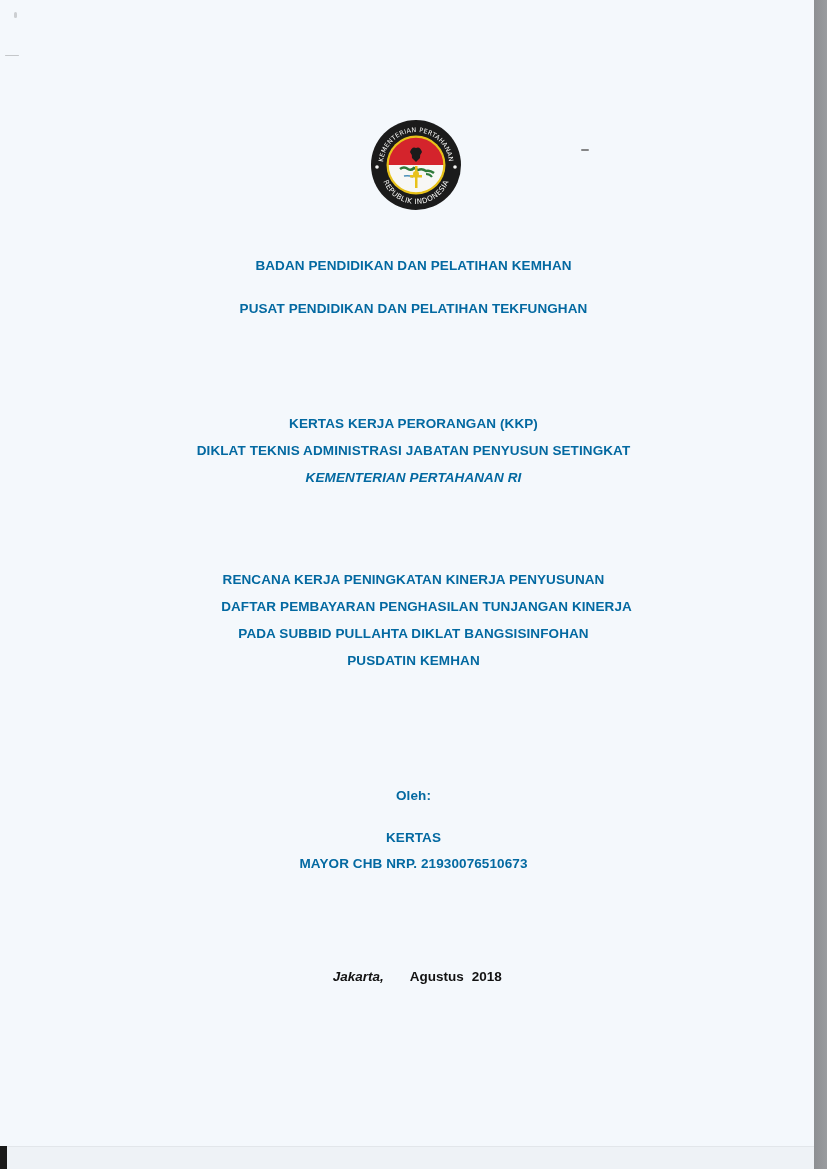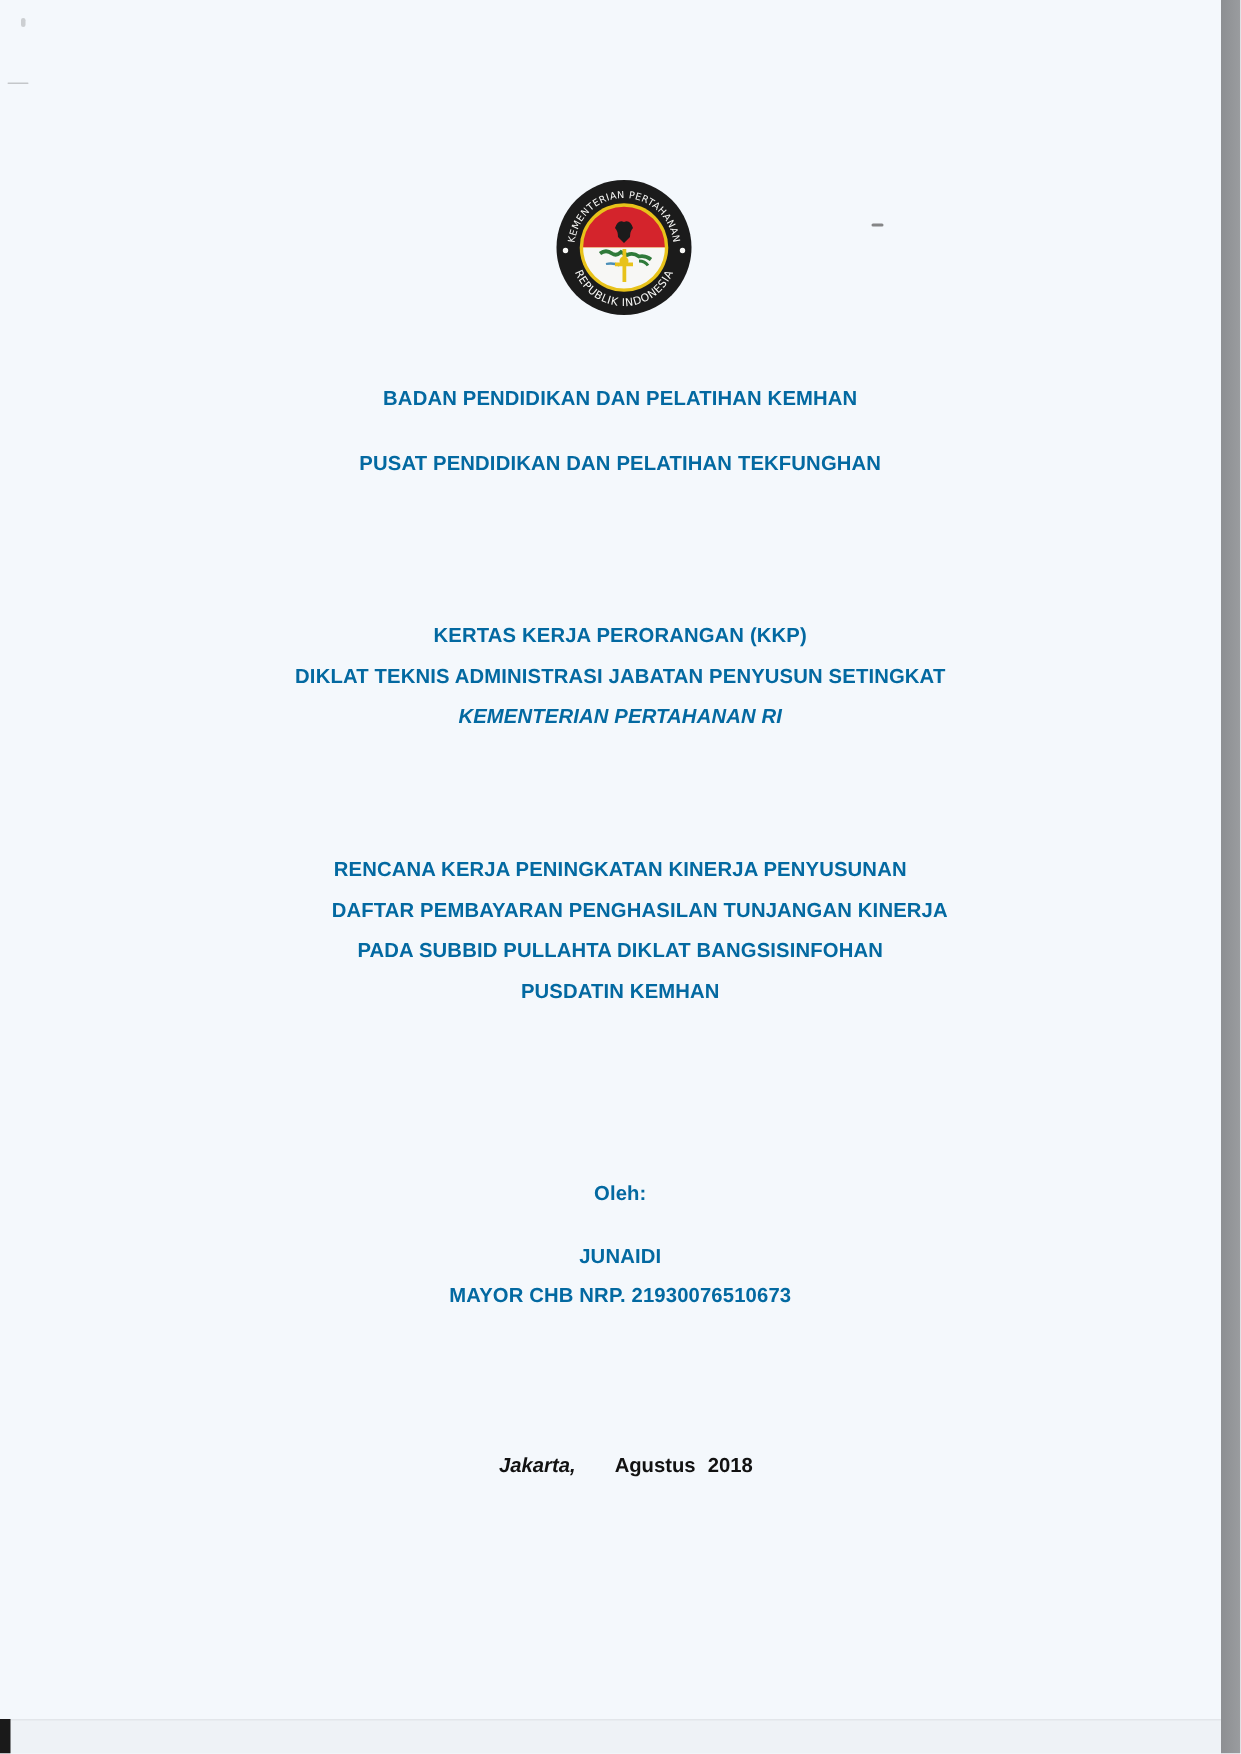--- a/index.html
+++ b/index.html
@@ -139,18 +139,18 @@
 <div class="text-line" style="top:416px;">KERTAS KERJA PERORANGAN (KKP)</div>
 <div class="text-line" style="top:443px;">DIKLAT TEKNIS ADMINISTRASI JABATAN PENYUSUN SETINGKAT</div>
 <div class="text-line" style="top:470px;font-style:italic;">KEMENTERIAN PERTAHANAN RI</div>
 
 <div class="text-line" style="top:572px;">RENCANA KERJA PENINGKATAN KINERJA PENYUSUNAN</div>
 <div class="text-line" style="top:599px;padding-left:13px;">DAFTAR PEMBAYARAN PENGHASILAN TUNJANGAN KINERJA</div>
 <div class="text-line" style="top:626px;">PADA SUBBID PULLAHTA DIKLAT BANGSISINFOHAN</div>
 <div class="text-line" style="top:653px;">PUSDATIN KEMHAN</div>
 
 <div class="text-line" style="top:778px;margin-top:10px;">Oleh:</div>
-<div class="text-line" style="top:830px;">JUNAIDI</div>
+<div class="text-line" style="top:830px;">KERTAS</div>
 <div class="text-line" style="top:856px;">MAYOR CHB NRP. 21930076510673</div>
 
 <div class="date-line">
   <span class="date-city">Jakarta,</span><span class="date-month">Agustus</span><span>2018</span>
 </div>
 
 </body></html>

